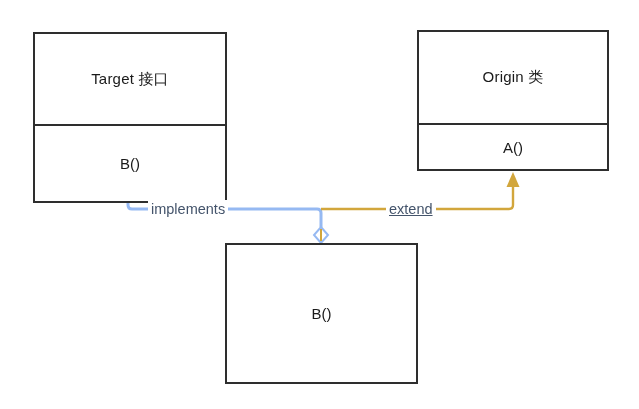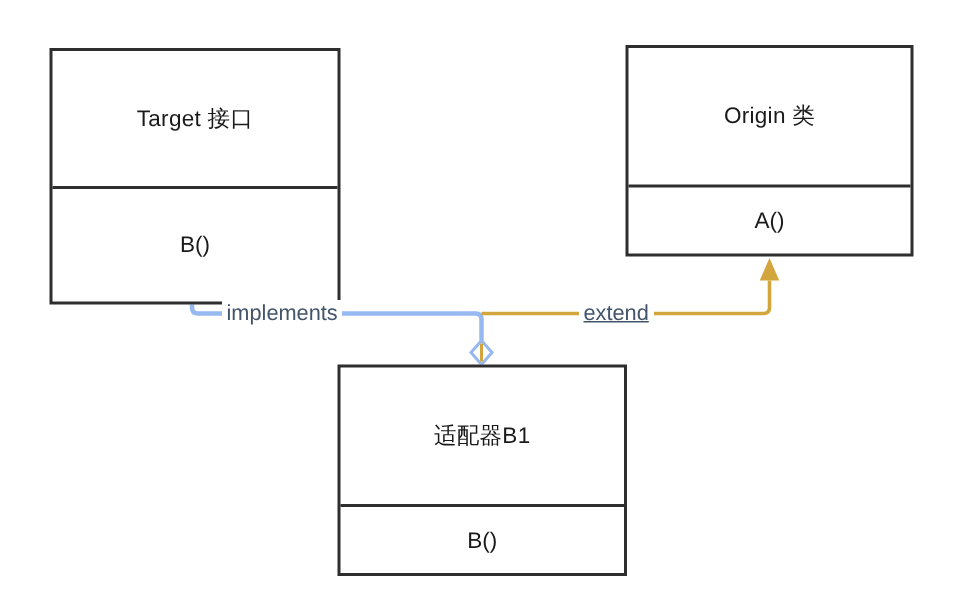--- a/index.html
+++ b/index.html
@@ -87,20 +87,19 @@
     <div class="box-title">Target 接口</div>
     <div class="box-method">B()</div>
   </div>
 
   <div id="origin-box" class="class-box">
     <div class="box-title">Origin 类</div>
     <div class="box-method">A()</div>
   </div>
 
   <div id="adapter-box" class="class-box">
-    <div class="box-title">适配器B1</div>
     <div class="box-method">B()</div>
   </div>
 
   <div id="implements-label" class="edge-label">implements</div>
   <div id="extend-label" class="edge-label">extend</div>
 
 </div>
 
 </body></html>

